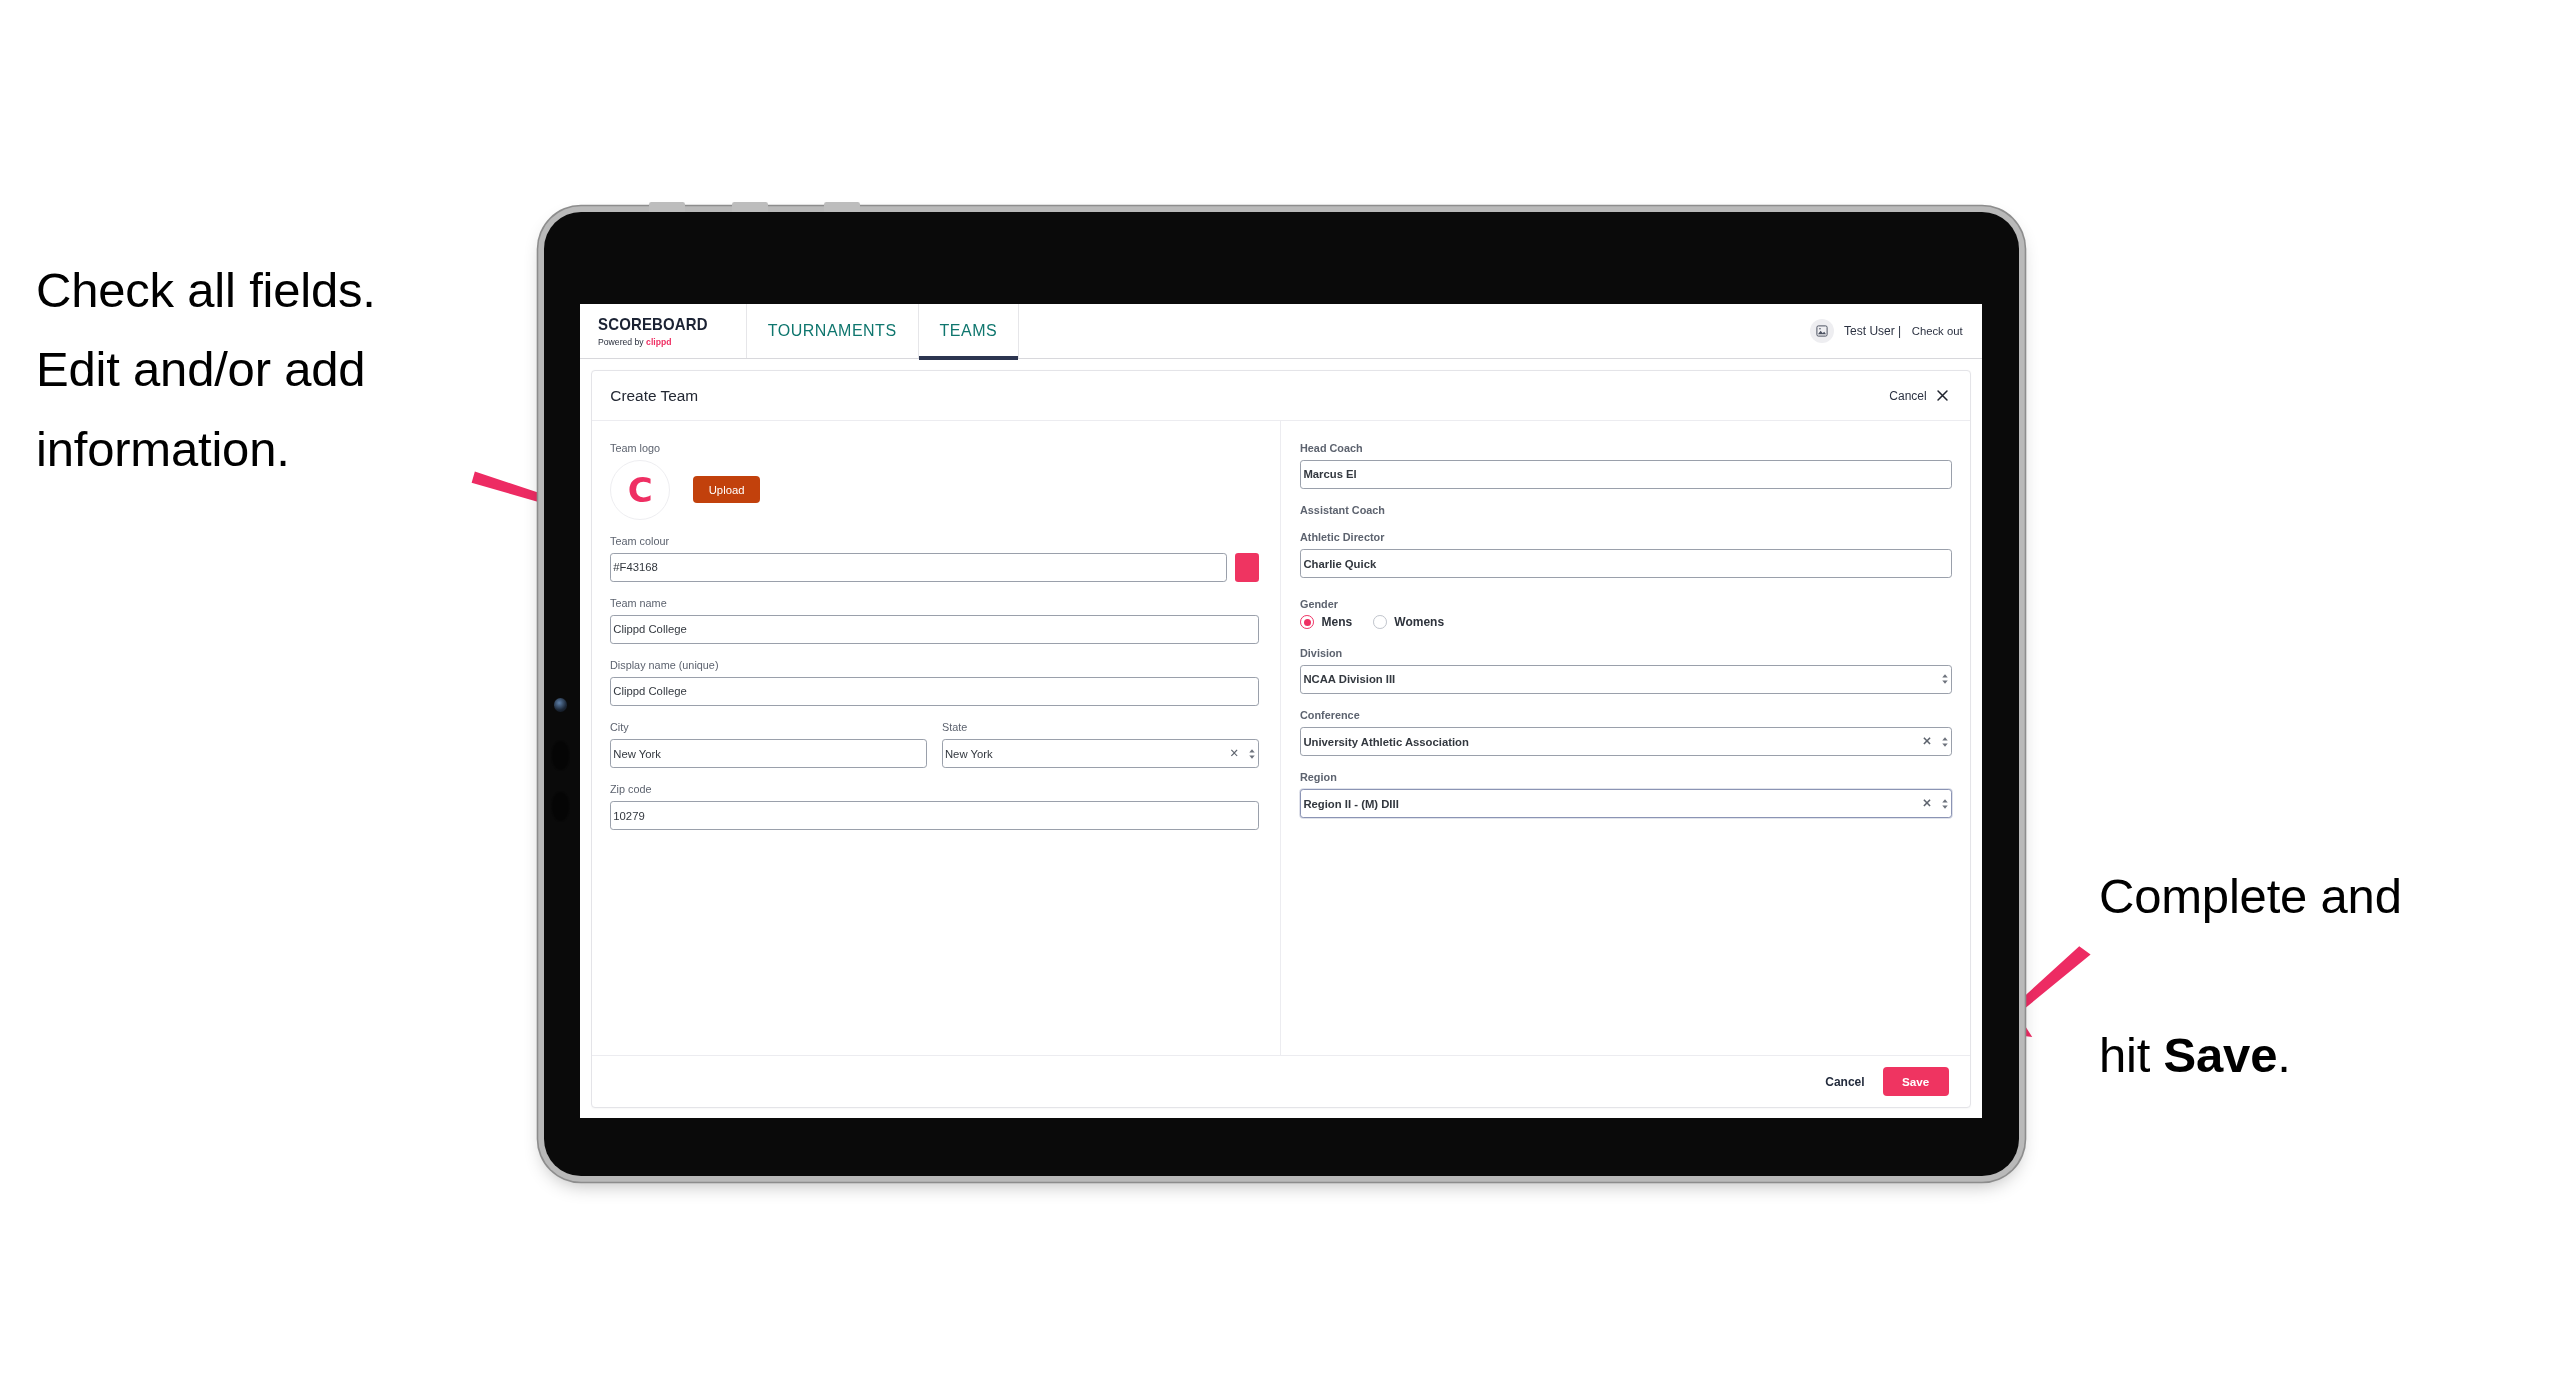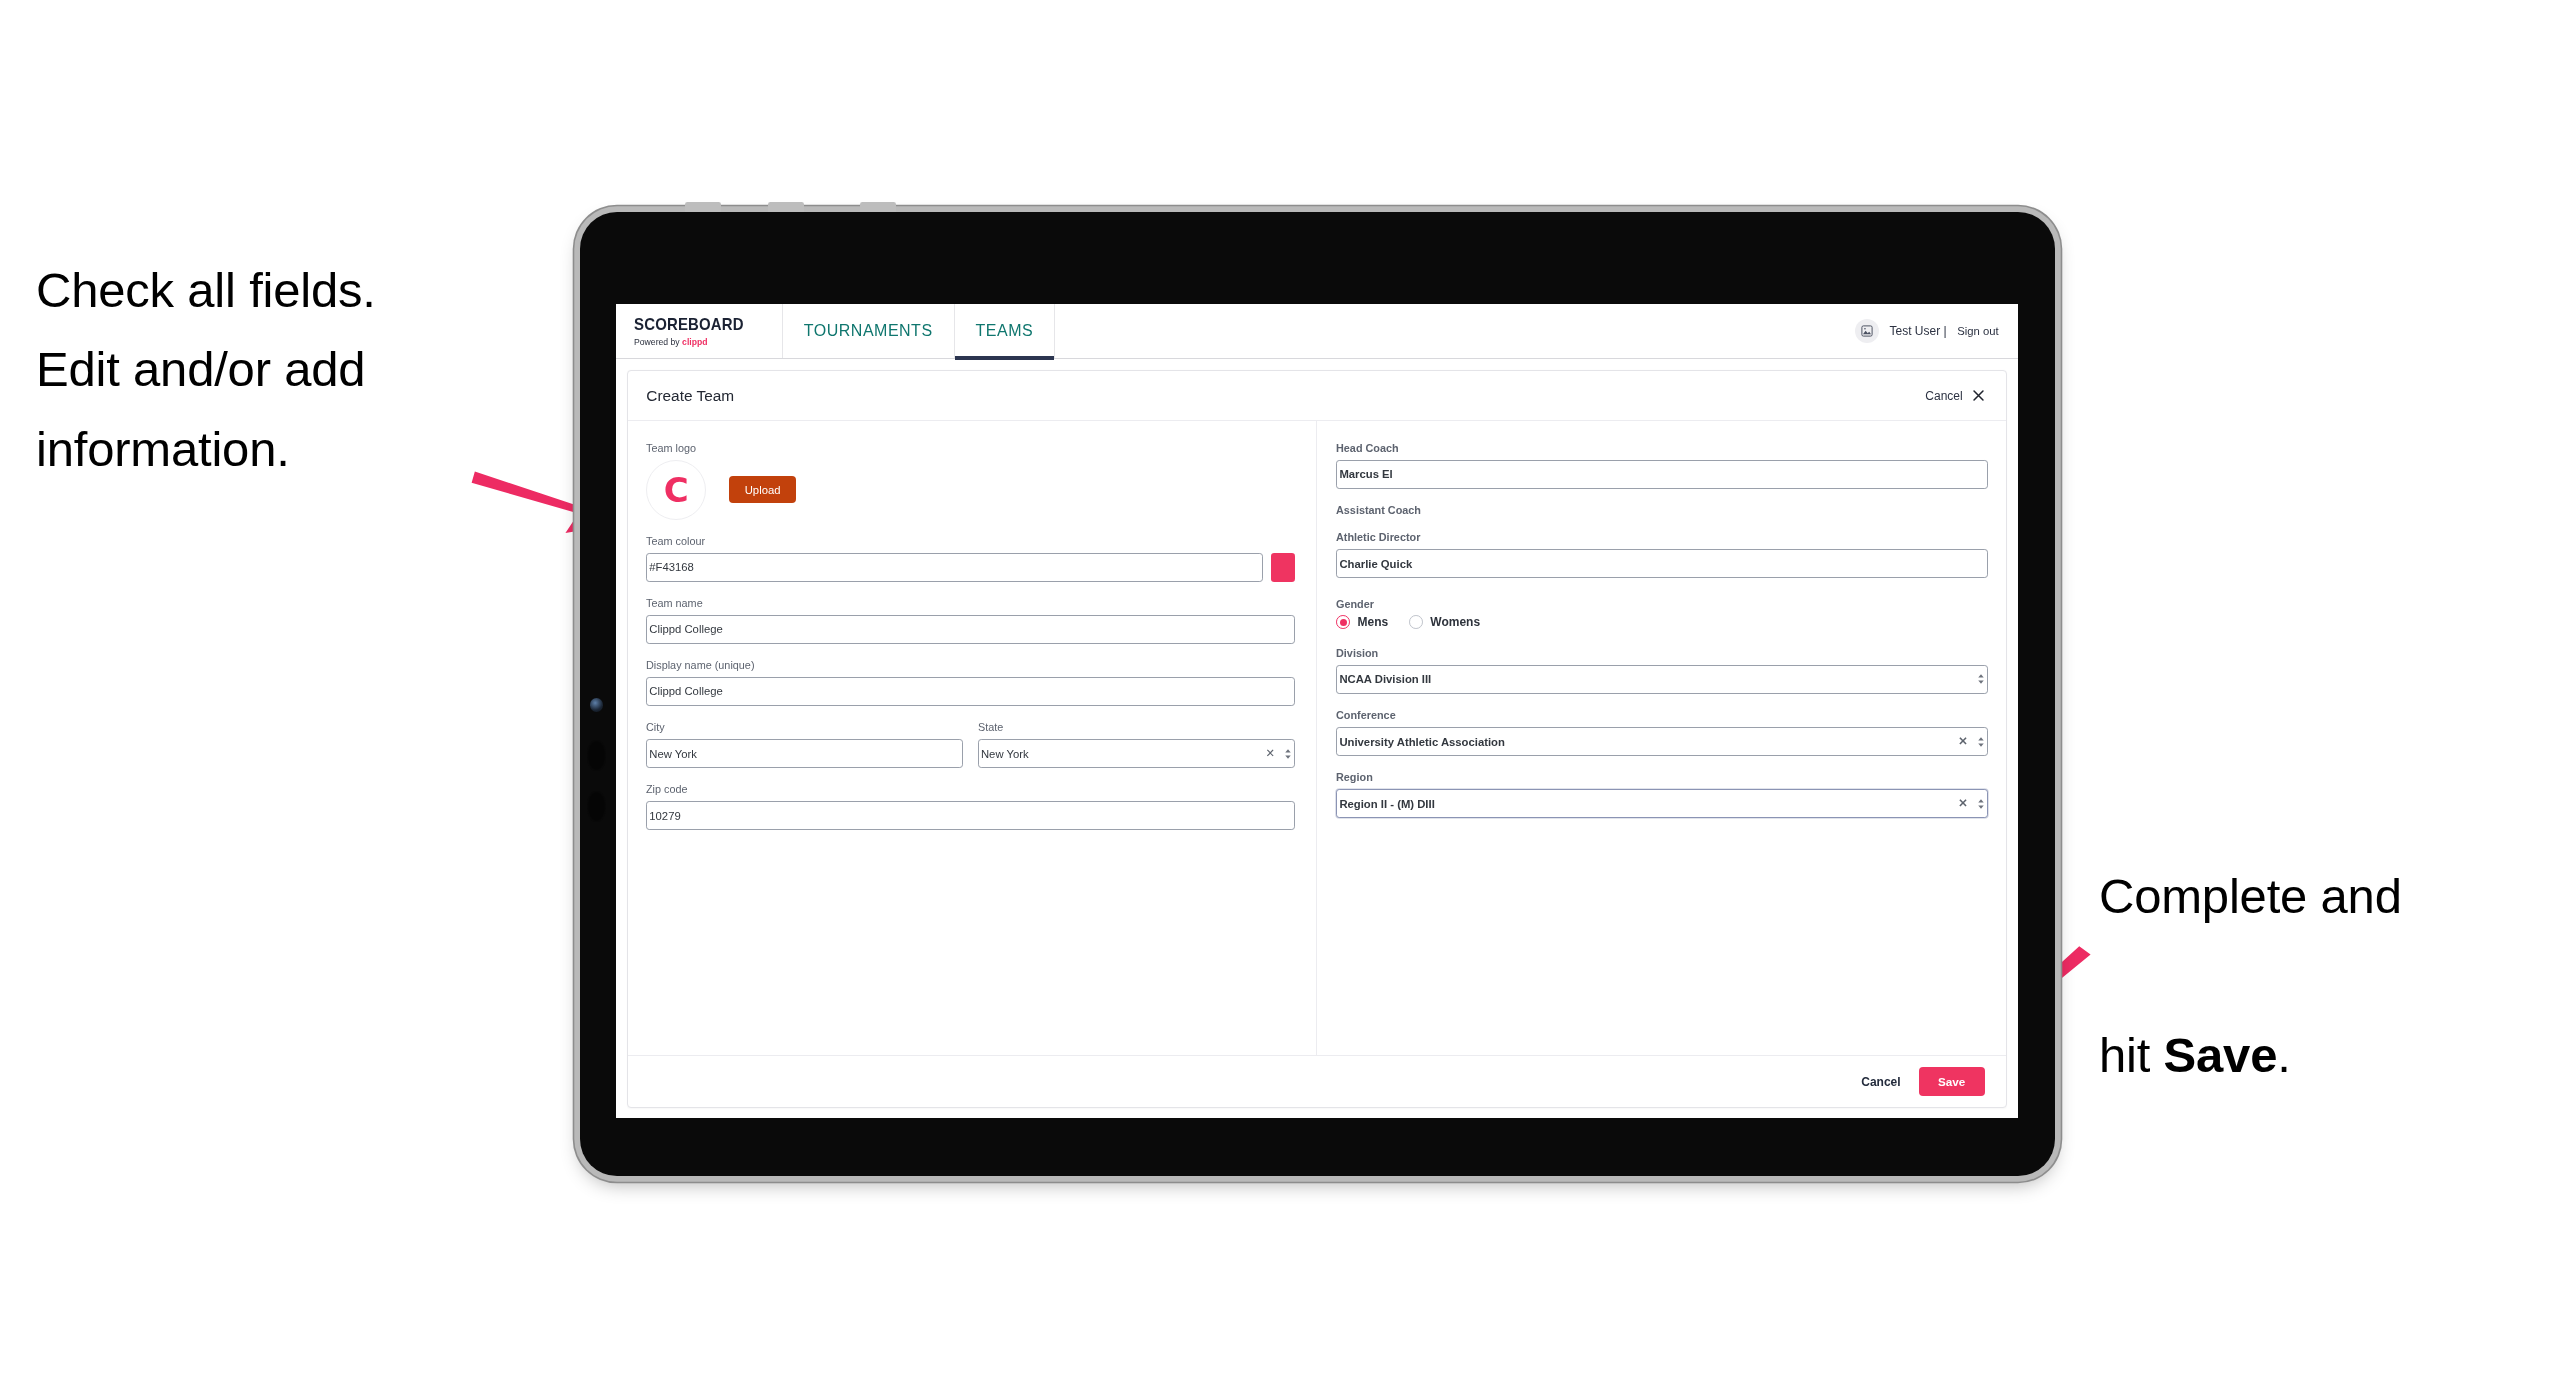--- a/index.html
+++ b/index.html
@@ -24,21 +24,21 @@
   }
   #annot-left  { left: 36px;  top: 251px; width: 486px; }
   #annot-right { left: 2099px; top: 778px; width: 421px; }
   .annot b { font-weight: 700; }
 
   .arrow { position: absolute; }
 
   
   #tablet {
     position: absolute;
-    left: 580px; top: 212px;
+    left: 544px; top: 212px;
     width: 1475px; height: 964px;
     background: #0a0a0a;
     border-radius: 37px;
     box-shadow:
       0 0 0 5.7px #b9b9b9,
       0 0 0 7.3px #8d8d8d,
       0 8px 19.4px rgba(0,0,0,0.30);
   }
   #tablet-topbtn-1, #tablet-topbtn-2, #tablet-topbtn-3 {
     position: absolute; top: -9.7px; height: 9.7px; width: 36px;
@@ -270,21 +270,21 @@
 
         <div id="user-area">
           <div id="avatar">
             <svg width="12" height="12" viewBox="0 0 16 16">
               <rect x="1.2" y="1.2" width="13.6" height="13.6" rx="2" fill="none" stroke="#4a5060" stroke-width="1.3"></rect>
               <path d="M2.6 12.2 L6.2 7.6 L9 11 L10.9 8.9 L13.4 12.2 Z" fill="#4a5060"></path>
               <circle cx="5.3" cy="5" r="1.1" fill="#4a5060"></circle>
             </svg>
           </div>
           <span id="user-name">Test User |</span>
-          <span id="sign-out">Sign out</span>
+          <span id="sign-out">Check out</span>
         </div>
       </div>
 
       <div id="card">
 
         <div id="card-head">
           <div id="card-title">Create Team</div>
           <div id="card-head-spacer"></div>
           <div id="cancel-top">
             <span id="cancel-top-label">Cancel</span>

